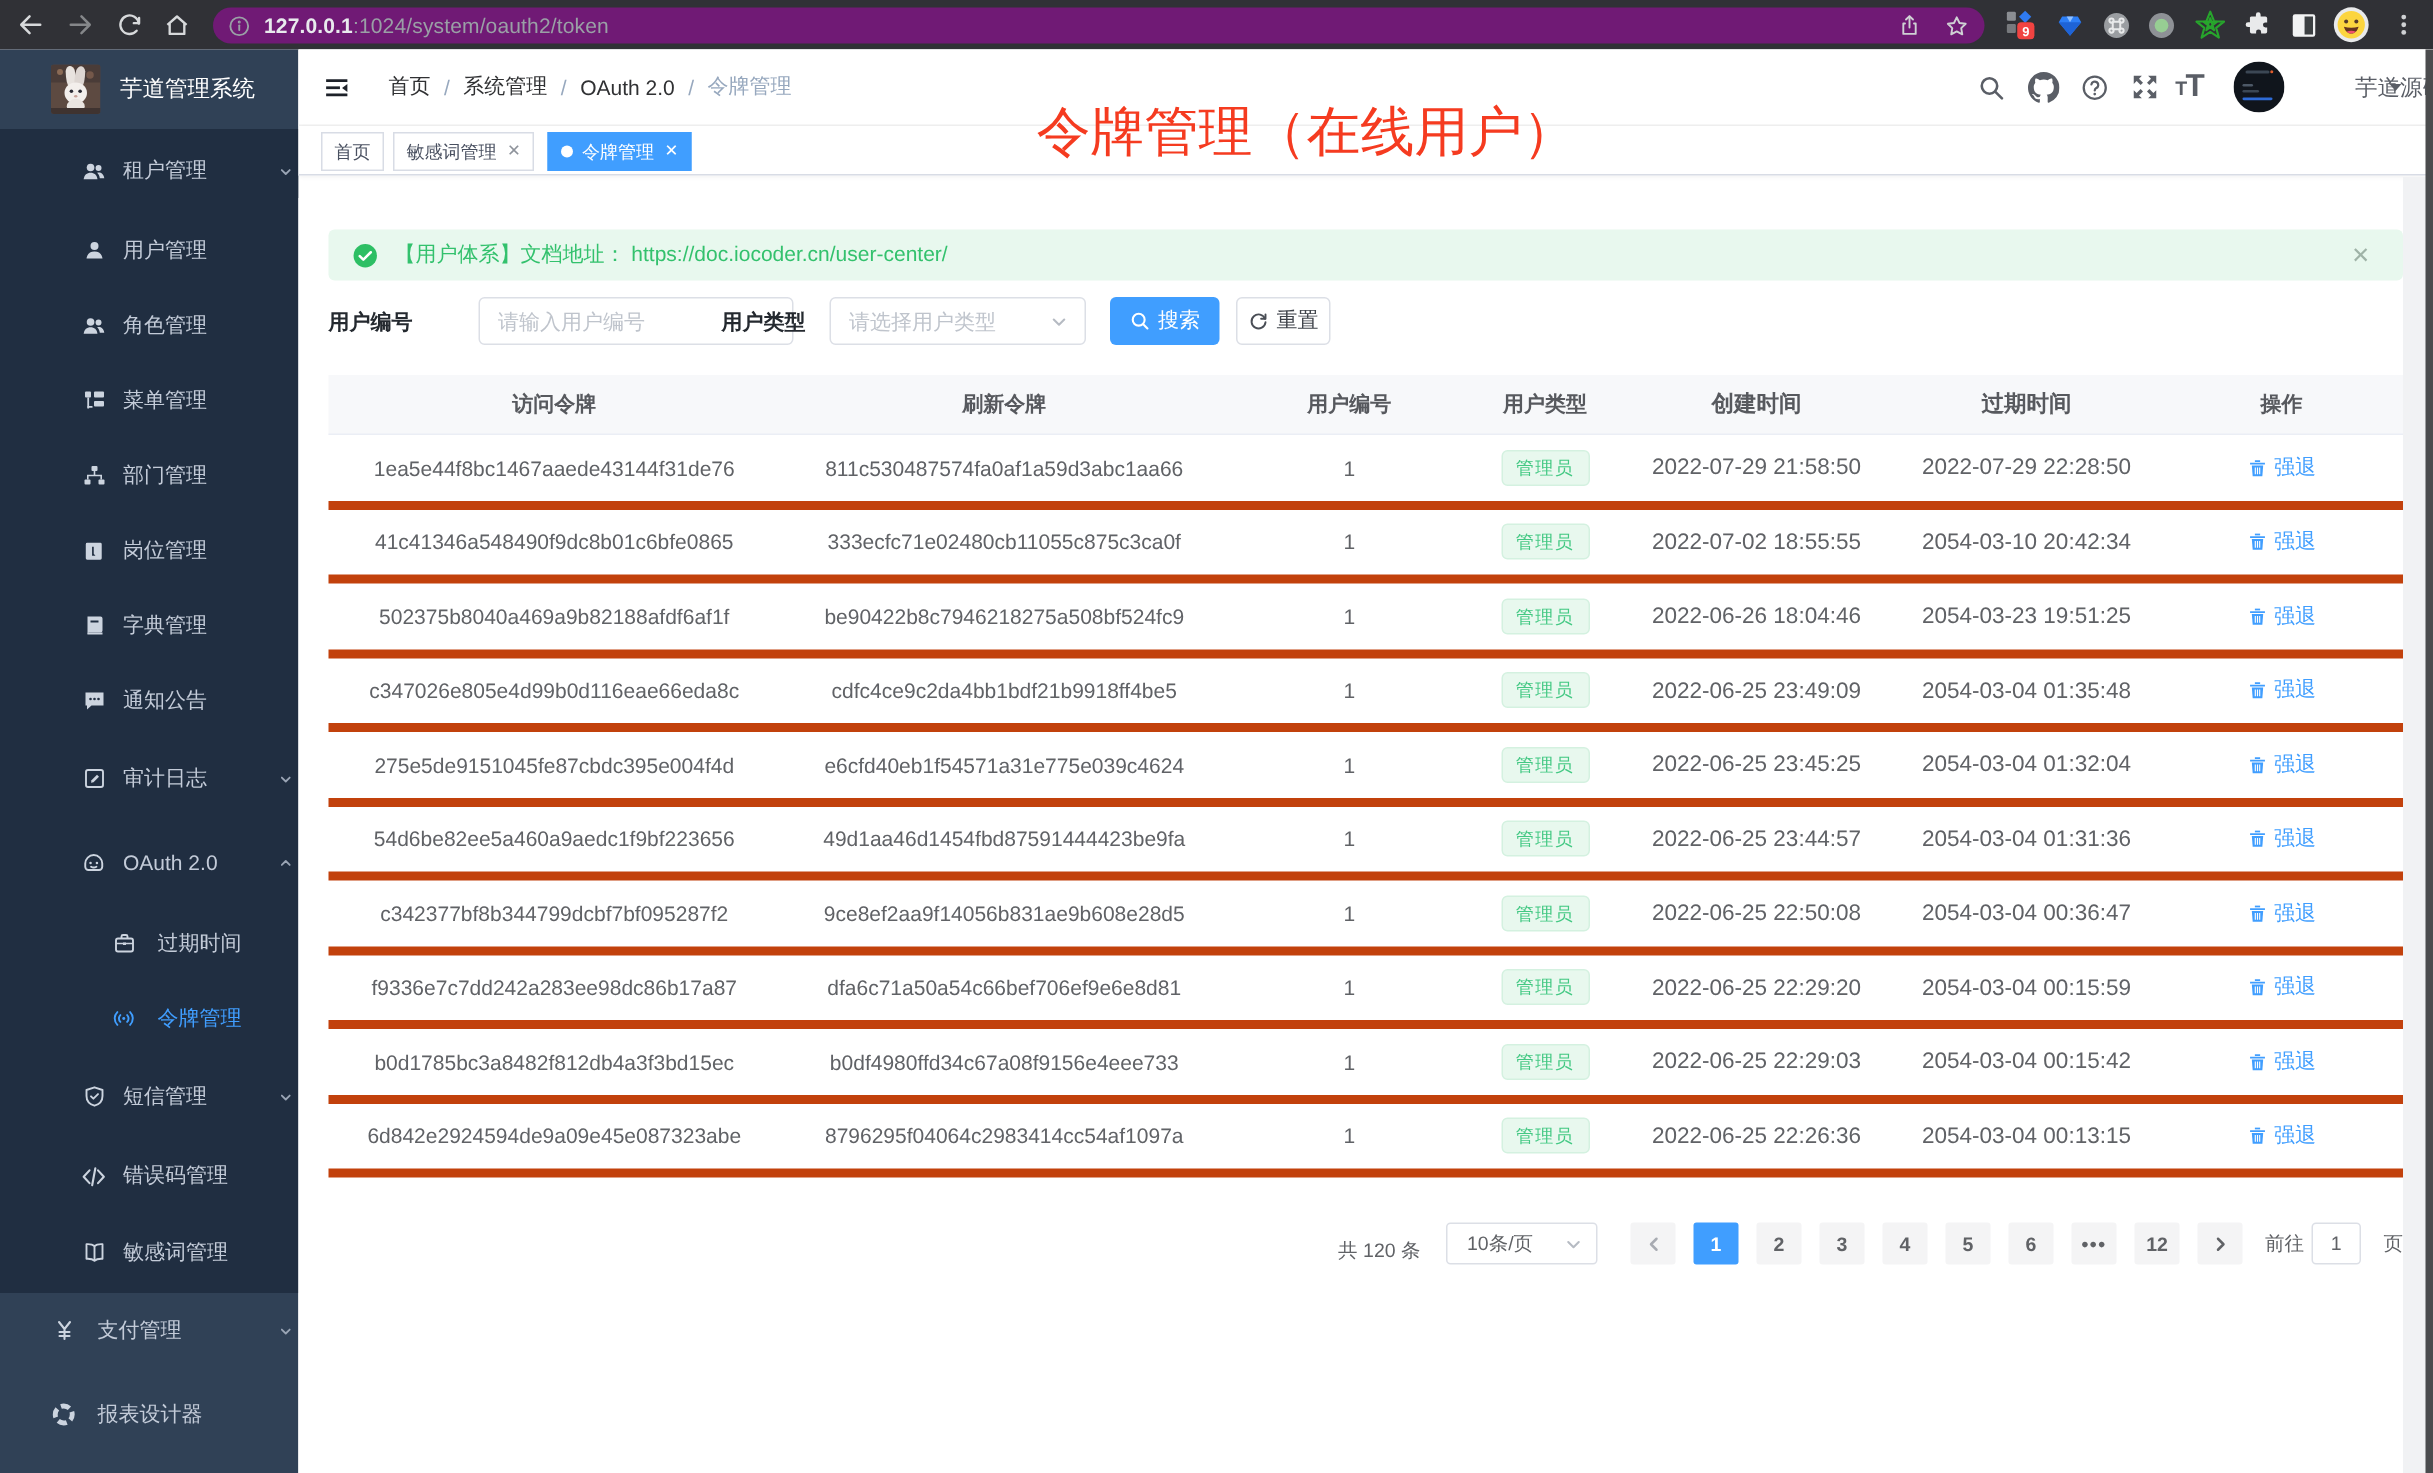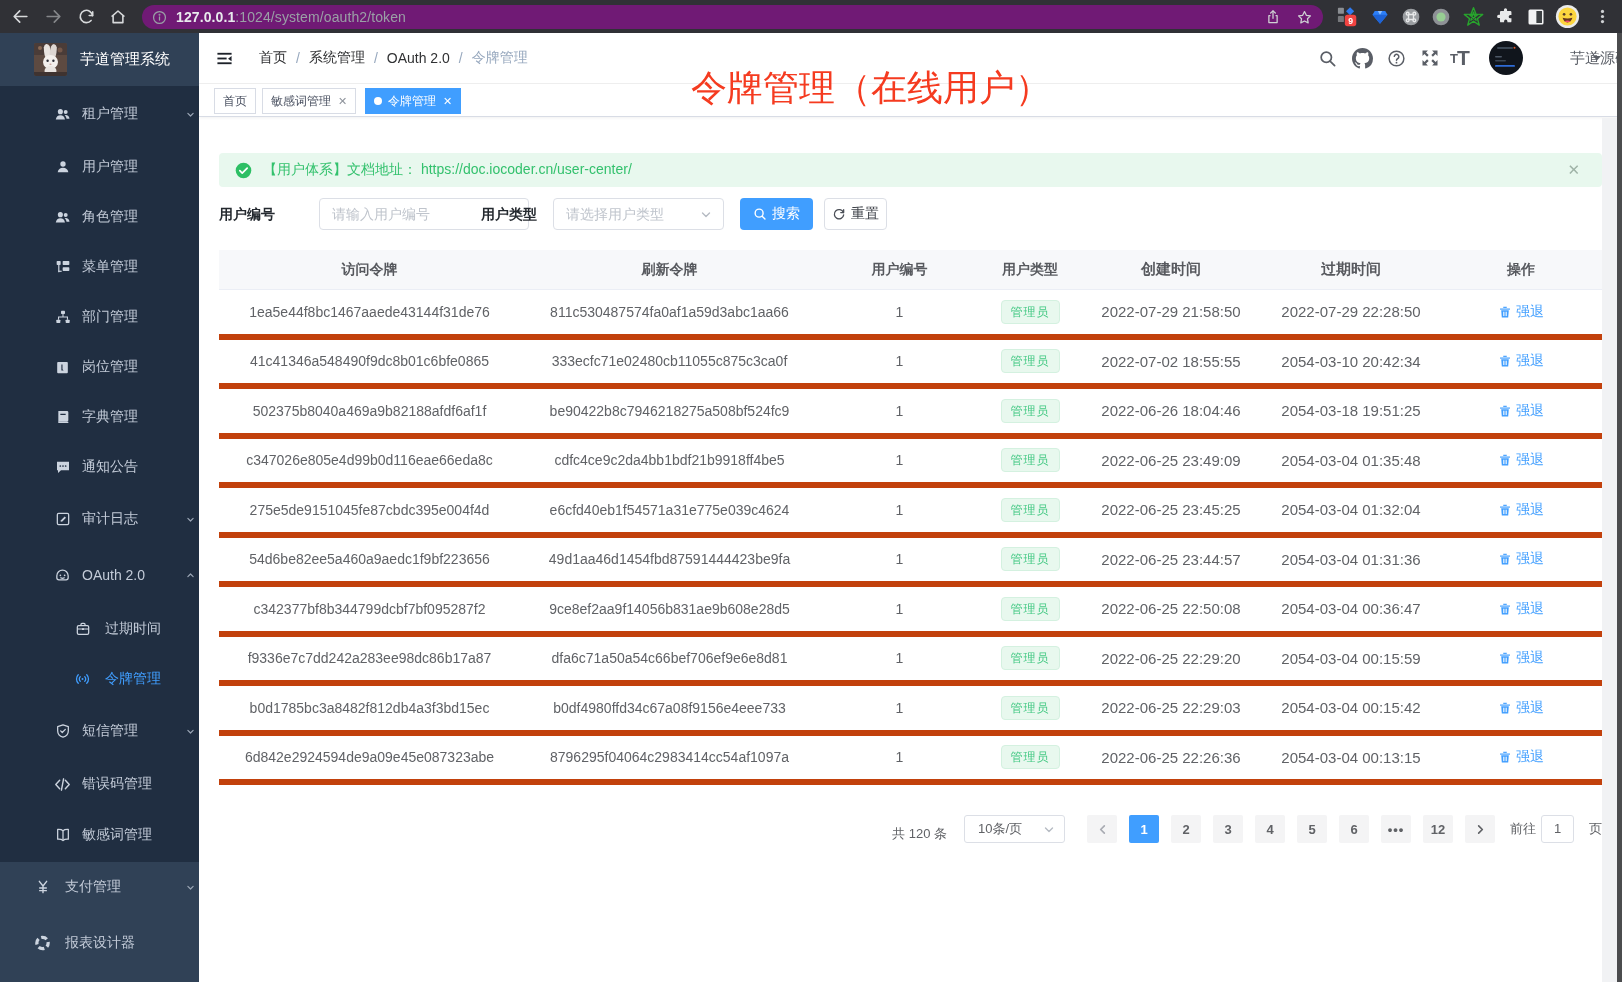--- a/index.html
+++ b/index.html
@@ -555,21 +555,21 @@
             </div>
           </div>
         <div class="trow">
             <div class="tc c1">502375b8040a469a9b82188afdf6af1f</div>
             <div class="tc c2">be90422b8c7946218275a508bf524fc9</div>
             <div class="tc c3">1</div>
             <div class="tc c4">
               <span class="gtag">管理员</span>
             </div>
             <div class="tc c5">2022-06-26 18:04:46</div>
-            <div class="tc c6">2054-03-18 19:51:25</div>
+            <div class="tc c6">2054-03-23 19:51:25</div>
             <div class="tc c7">
               <span class="kick"><svg width="14" height="14" viewBox="0 0 24 24" fill="#409eff">
                   <path d="M9 3h6v2H9z"></path>
                   <path d="M3.5 6h17v2h-17z"></path>
                   <path d="M5.5 9h13l-1 12.5h-11z"></path>
                   <path d="M9.5 11.5v7.5M12 11.5v7.5M14.5 11.5v7.5" stroke="#fff" stroke-width="1.3"></path>
                 </svg>强退</span>
             </div>
           </div>
         <div class="trow">

